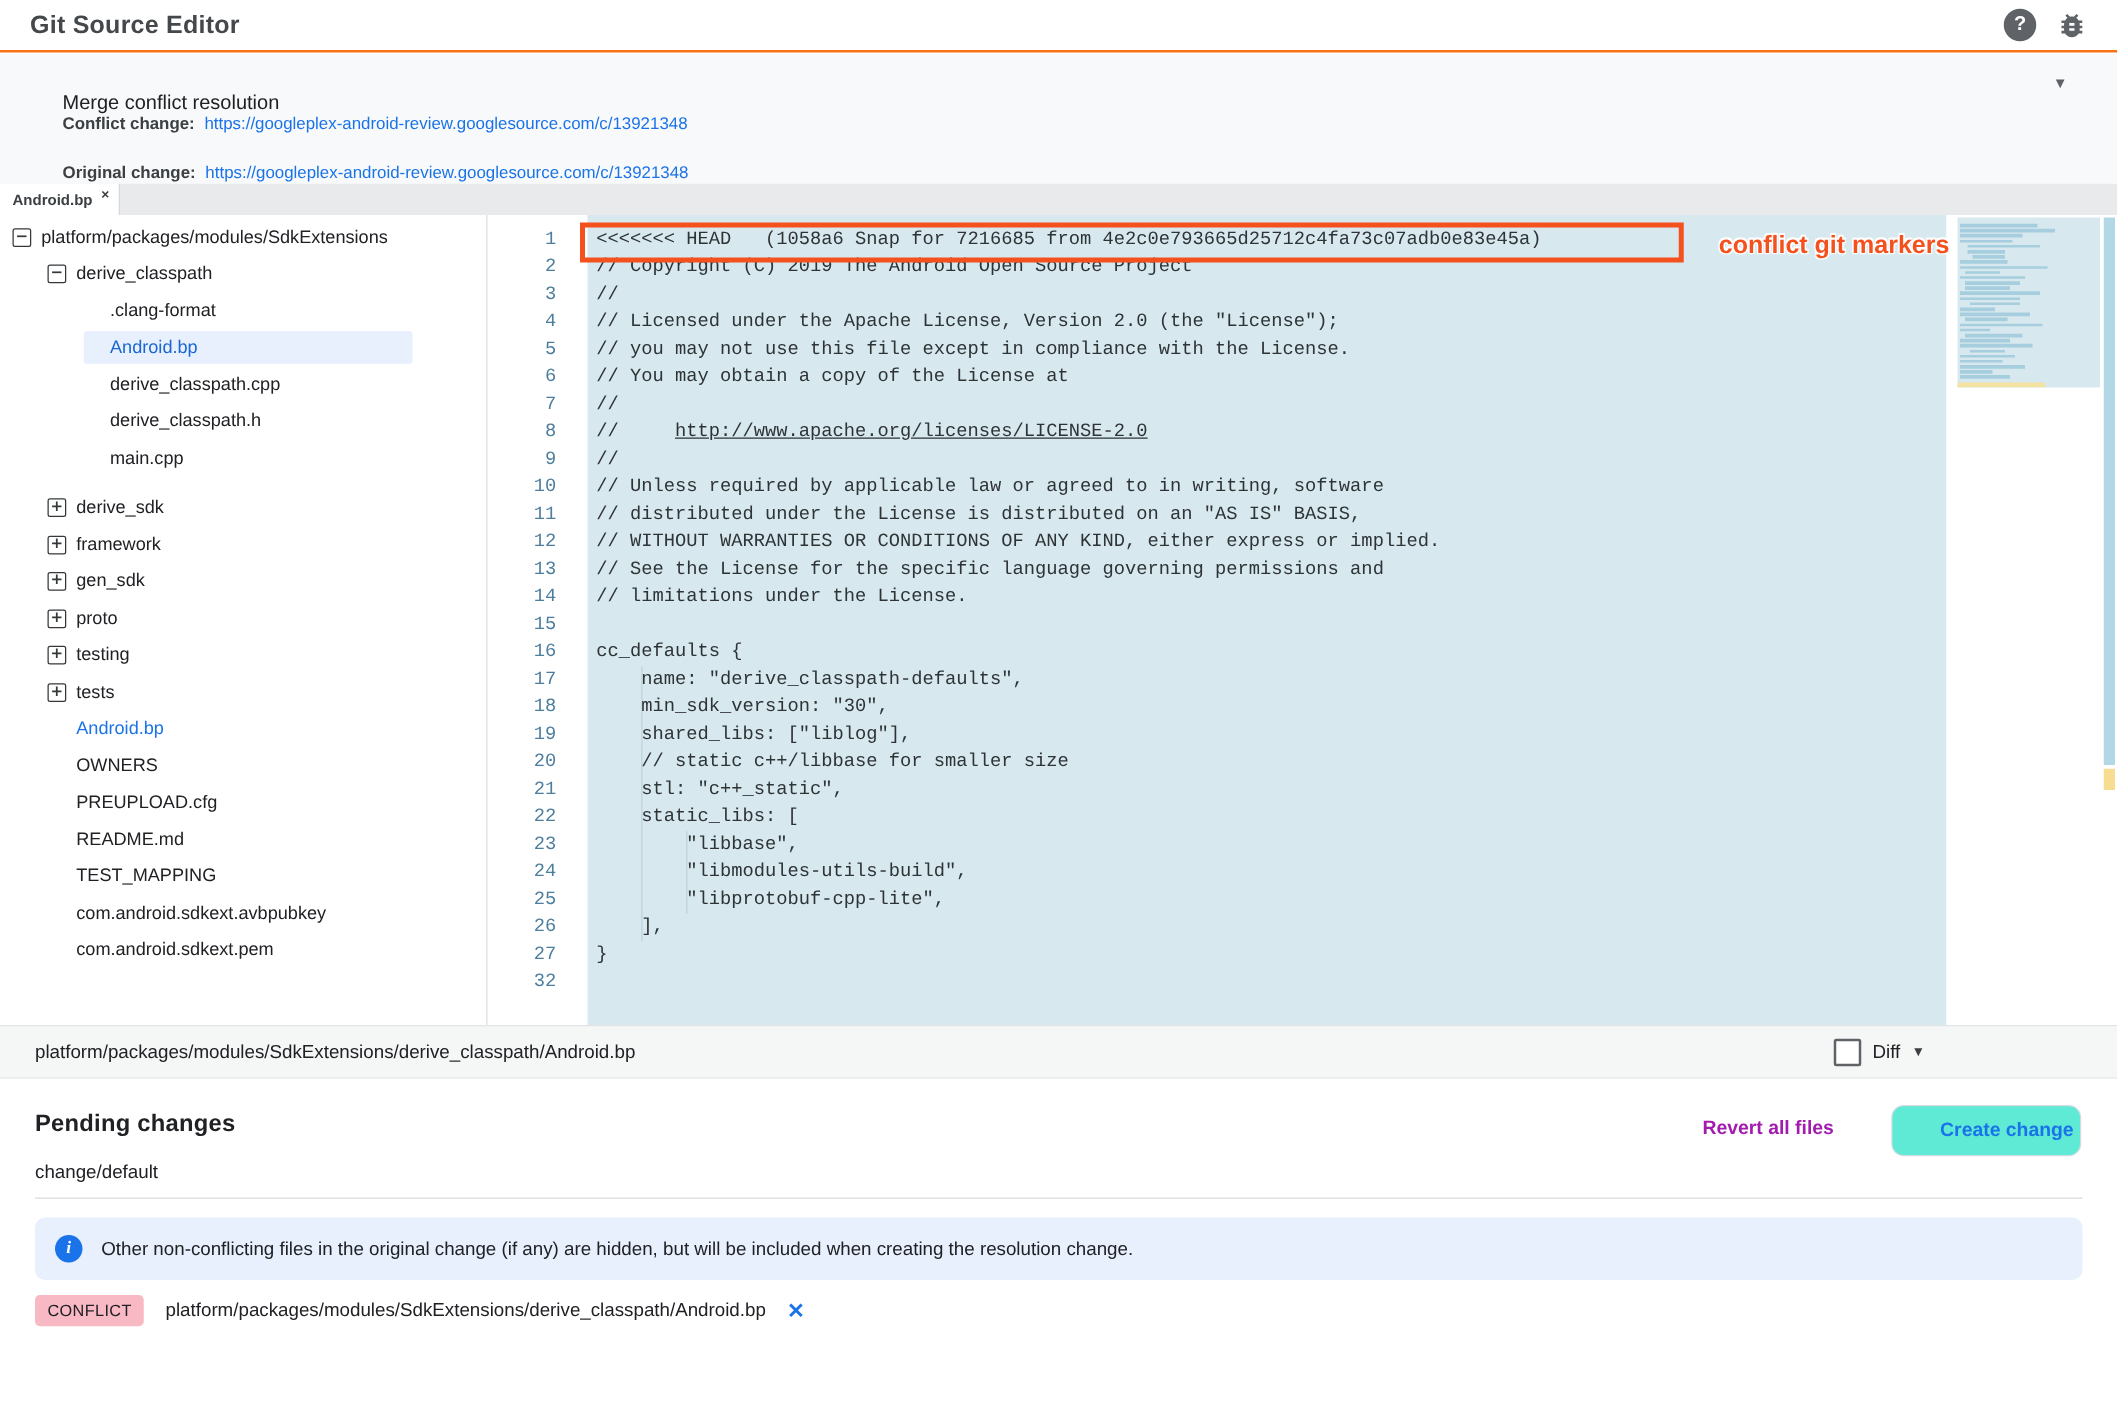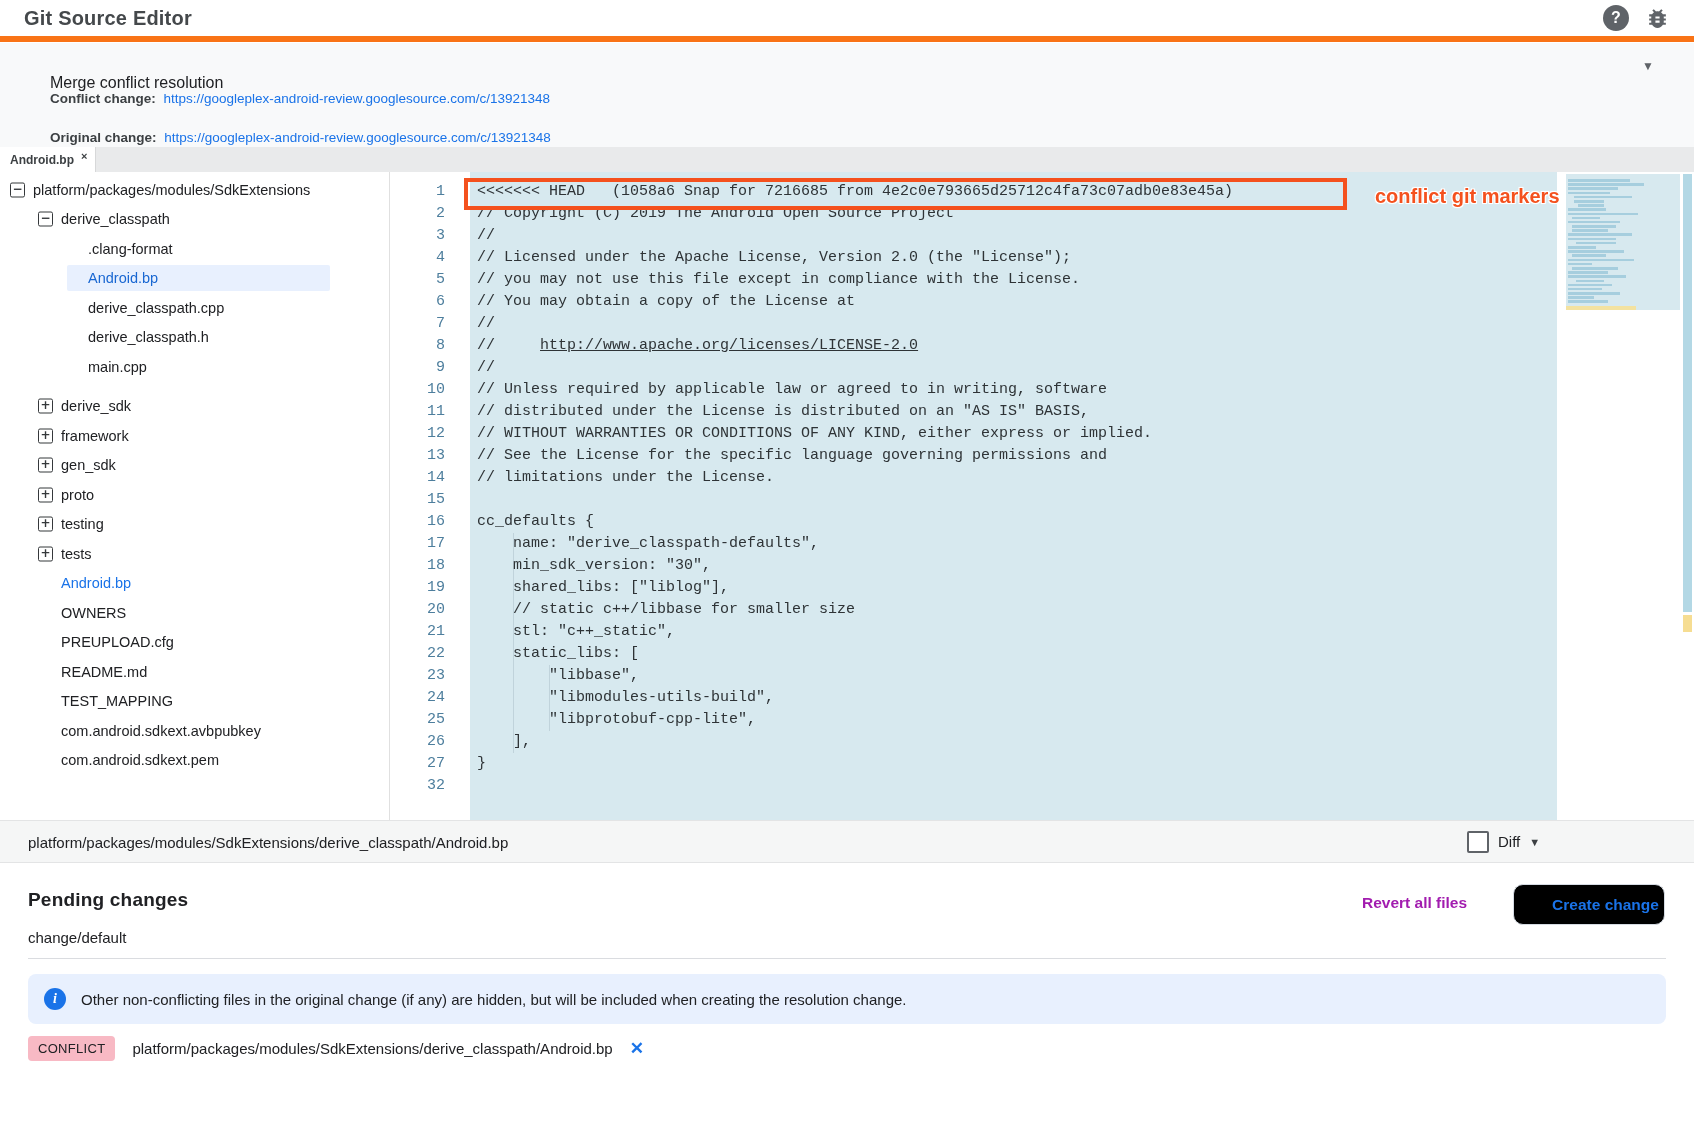--- a/index.html
+++ b/index.html
@@ -1,21 +1,21 @@
 <!DOCTYPE html>
 <html><head>
 <meta charset="utf-8">
 <style>
   html,body{margin:0;padding:0;background:#fff;}
   .page{position:relative;width:1694px;height:1137px;background:#fff;overflow:hidden;
         font-family:"Liberation Sans",sans-serif;color:#202124;}
 
   
   .app-header{position:absolute;top:0;left:0;right:0;height:42px;background:#fff;
-    border-bottom:6px solid #f97316;display:flex;align-items:center;padding:0 24px;box-sizing:border-box;}
+    border-bottom:2px solid #f97316;display:flex;align-items:center;padding:0 24px;box-sizing:border-box;}
   .app-title{font-size:20px;font-weight:bold;color:#44484b;letter-spacing:.2px;}
   .header-icons{margin-left:auto;display:flex;align-items:center;gap:16px;}
   .help-icon{width:26px;height:26px;border-radius:50%;background:#5f6368;color:#fff;
     display:flex;align-items:center;justify-content:center;font-size:16px;font-weight:bold;}
   .bug-icon svg{display:block;}
 
   
   .merge-panel{position:absolute;top:43px;left:0;right:0;height:104px;background:#f8f9fa;}
   .merge-title{position:absolute;left:50px;top:31px;font-size:16px;color:#202124;}
   .merge-caret{position:absolute;right:40px;top:16px;font-size:12px;color:#5f6368;cursor:pointer;}
@@ -79,21 +79,21 @@
   .diff-group{position:absolute;left:1467px;top:50%;transform:translateY(-50%);display:flex;align-items:center;gap:9px;}
   .diff-checkbox{width:18px;height:18px;border:2px solid #5f6368;border-radius:2px;background:#fff;cursor:pointer;}
   .diff-label{font-size:15px;color:#202124;}
   .diff-caret{font-size:11px;color:#3c4043;cursor:pointer;}
 
   
   .pending{position:absolute;top:863px;left:0;right:0;height:274px;background:#fff;}
   .pending-title{position:absolute;left:28px;top:26px;font-size:19px;color:#202124;font-weight:bold;letter-spacing:.2px;}
   .revert-button{position:absolute;left:1362px;top:31px;font-size:15.5px;font-weight:bold;color:#a21caf;cursor:pointer;white-space:nowrap;}
   .create-button{position:absolute;left:1513px;top:21px;width:152px;height:41px;border:1px solid #d5dbe3;
-    border-radius:10px;background:#000000;color:#1a73e8;font-size:15.5px;font-weight:bold;
+    border-radius:10px;background:#5eead4;color:#1a73e8;font-size:15.5px;font-weight:bold;
     display:flex;align-items:center;justify-content:center;cursor:pointer;box-sizing:border-box;padding-left:33px;}
   .change-name{position:absolute;left:28px;top:66px;font-size:15px;color:#202124;}
   .pending-divider{position:absolute;left:28px;right:28px;top:95px;height:1px;background:#dadce0;}
   .info-banner{position:absolute;left:28px;right:28px;top:111px;height:50px;background:#e8f0fe;border-radius:8px;
     display:flex;align-items:center;padding:0 16px;box-sizing:border-box;gap:15px;}
   .info-icon{width:22px;height:22px;border-radius:50%;background:#1a73e8;color:#fff;flex:none;
     display:flex;align-items:center;justify-content:center;font:bold italic 14px "Liberation Serif",serif;}
   .info-text{font-size:15px;color:#202124;}
   .conflict-row{position:absolute;left:28px;top:173px;display:flex;align-items:center;gap:17px;}
   .conflict-chip{background:#f8b9c4;border-radius:4px;padding:5px 10px;font-size:13px;color:#202124;letter-spacing:.3px;}

